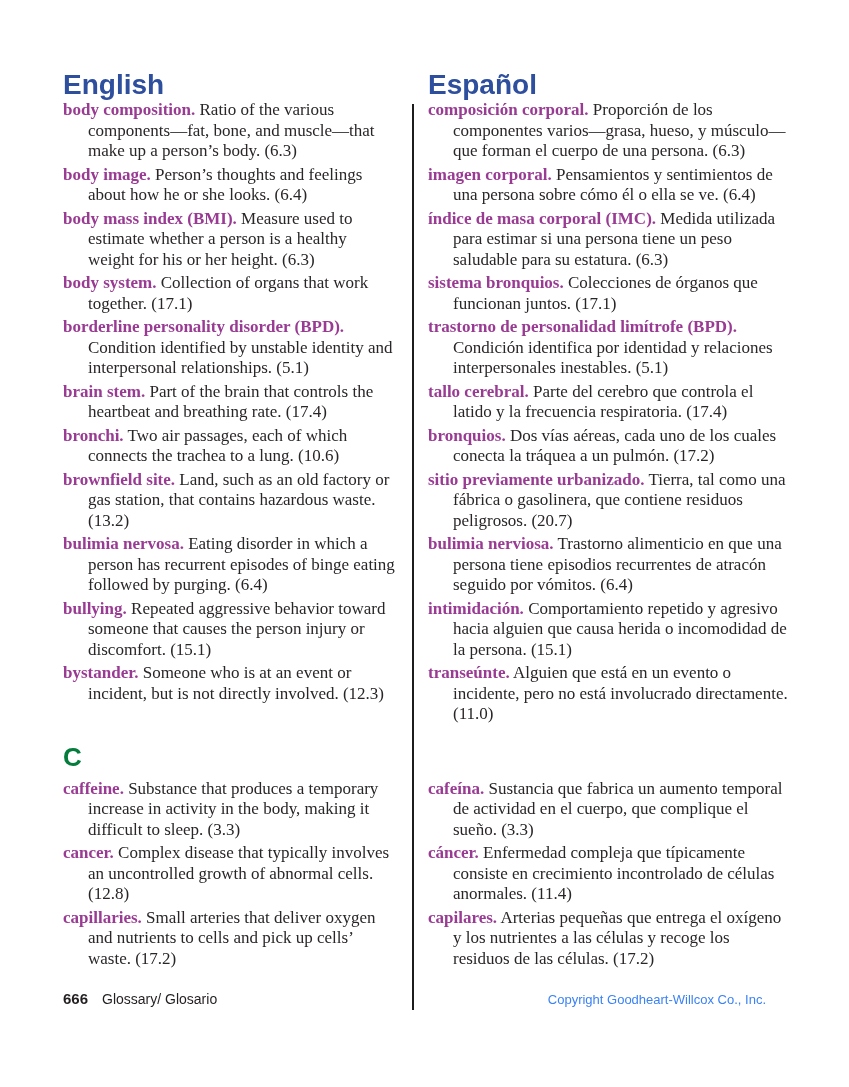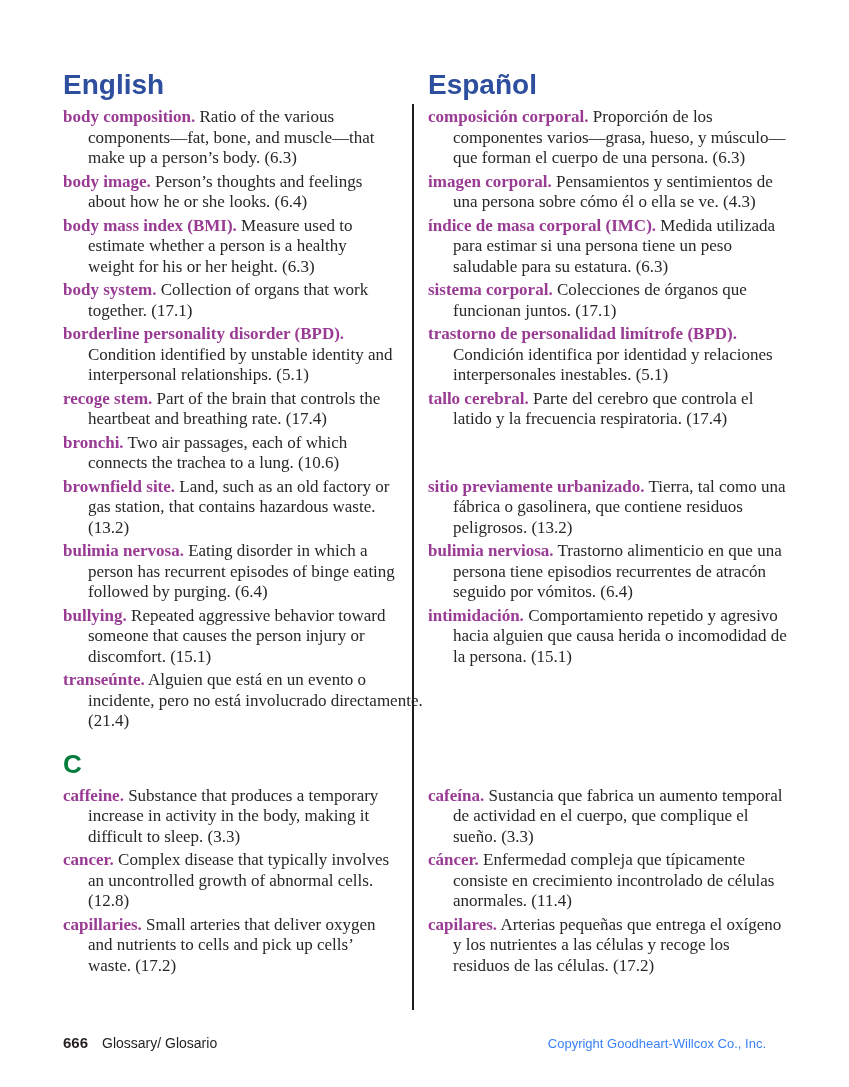--- a/index.html
+++ b/index.html
@@ -22,42 +22,42 @@
   .col-header.es { left: 428px; }
 
   .divider {
     position: absolute;
     left: 412px; top: 104px;
     width: 1.5px; height: 906px;
     background: #1c1c1c;
   }
 
   .content {
-    position: absolute; top: 107px; left: 63px; width: 727px;
+    position: absolute; top: 100px; left: 63px; width: 727px;
     font-size: 17px; line-height: 20.5px;
   }
   .row { display: flex; margin-bottom: 3px; }
   .cell-en { width: 332px; margin-right: 33px; }
   .cell-es { width: 362px; }
   .entry {
     margin: 0;
     padding-left: 25px; text-indent: -25px; 
     color: #2a2627;
   }
   .term { font-weight: bold; color: #993a93; }
 
   .section-letter {
     font-family: "Liberation Sans", sans-serif;
     font-weight: bold; font-size: 26px; line-height: 28px;
     color: #047c3c;
     margin: 18px 0 8px 0;
   }
 
   .footer {
-    position: absolute; top: 1034px; left: 63px; right: 83px;
+    position: absolute; top: 990px; left: 63px; right: 83px;
     display: flex; align-items: baseline;
     font-family: "Liberation Sans", sans-serif;
     font-size: 14px; color: #231f20;
   }
   .footer .page-num { font-weight: bold; margin-right: 14px; font-size: 15px; }
   .footer .spacer { flex: 1; }
   .footer .copyright { color: #3b82f6; font-size: 13px; }
 </style>
 </head>
 <body>
@@ -78,72 +78,75 @@
       <div class="cell-es">
           <p class="entry"><span class="term">composición corporal.</span> <span>Proporción de los componentes varios—grasa, hueso, y músculo—que forman el cuerpo de una persona. (6.3)</span></p>
         </div>
     </div>
 
     <div class="row">
       <div class="cell-en">
           <p class="entry"><span class="term">body image.</span> <span>Person’s thoughts and feelings about how he or she looks. (6.4)</span></p>
         </div>
       <div class="cell-es">
-          <p class="entry"><span class="term">imagen corporal.</span> <span>Pensamientos y sentimientos de una persona sobre cómo él o ella se ve. (4.3)</span></p>
+          <p class="entry"><span class="term">imagen corporal.</span> <span>Pensamientos y sentimientos de una persona sobre cómo él o ella se ve. (6.4)</span></p>
         </div>
     </div>
 
     <div class="row">
       <div class="cell-en">
           <p class="entry"><span class="term">body mass index (BMI).</span> <span>Measure used to estimate whether a person is a healthy weight for his or her height. (6.3)</span></p>
         </div>
       <div class="cell-es">
           <p class="entry"><span class="term">índice de masa corporal (IMC).</span> <span>Medida utilizada para estimar si una persona tiene un peso saludable para su estatura. (6.3)</span></p>
         </div>
     </div>
 
     <div class="row">
       <div class="cell-en">
           <p class="entry"><span class="term">body system.</span> <span>Collection of organs that work together. (17.1)</span></p>
         </div>
       <div class="cell-es">
-          <p class="entry"><span class="term">sistema corporal.</span> <span>Colecciones de órganos que funcionan juntos. (17.1)</span></p>
+          <p class="entry"><span class="term">sistema bronquios.</span> <span>Colecciones de órganos que funcionan juntos. (17.1)</span></p>
         </div>
     </div>
 
     <div class="row">
       <div class="cell-en">
           <p class="entry"><span class="term">borderline personality disorder (BPD).</span> <span>Condition identified by unstable identity and interpersonal relationships. (5.1)</span></p>
         </div>
       <div class="cell-es">
           <p class="entry"><span class="term">trastorno de personalidad limítrofe (BPD).</span> <span>Condición identifica por identidad y relaciones interpersonales inestables. (5.1)</span></p>
         </div>
     </div>
 
     <div class="row">
       <div class="cell-en">
-          <p class="entry"><span class="term">recoge stem.</span> <span>Part of the brain that controls the heartbeat and breathing rate. (17.4)</span></p>
+          <p class="entry"><span class="term">brain stem.</span> <span>Part of the brain that controls the heartbeat and breathing rate. (17.4)</span></p>
         </div>
       <div class="cell-es">
           <p class="entry"><span class="term">tallo cerebral.</span> <span>Parte del cerebro que controla el latido y la frecuencia respiratoria. (17.4)</span></p>
         </div>
     </div>
 
     <div class="row">
       <div class="cell-en">
           <p class="entry"><span class="term">bronchi.</span> <span>Two air passages, each of which connects the trachea to a lung. (10.6)</span></p>
         </div>
+      <div class="cell-es">
+          <p class="entry"><span class="term">bronquios.</span> <span>Dos vías aéreas, cada uno de los cuales conecta la tráquea a un pulmón. (17.2)</span></p>
+        </div>
     </div>
 
     <div class="row">
       <div class="cell-en">
           <p class="entry"><span class="term">brownfield site.</span> <span>Land, such as an old factory or gas station, that contains hazardous waste. (13.2)</span></p>
         </div>
       <div class="cell-es">
-          <p class="entry"><span class="term">sitio previamente urbanizado.</span> <span>Tierra, tal como una fábrica o gasolinera, que contiene residuos peligrosos. (13.2)</span></p>
+          <p class="entry"><span class="term">sitio previamente urbanizado.</span> <span>Tierra, tal como una fábrica o gasolinera, que contiene residuos peligrosos. (20.7)</span></p>
         </div>
     </div>
 
     <div class="row">
       <div class="cell-en">
           <p class="entry"><span class="term">bulimia nervosa.</span> <span>Eating disorder in which a person has recurrent episodes of binge eating followed by purging. (6.4)</span></p>
         </div>
       <div class="cell-es">
           <p class="entry"><span class="term">bulimia nerviosa.</span> <span>Trastorno alimenticio en que una persona tiene episodios recurrentes de atracón seguido por vómitos. (6.4)</span></p>
         </div>
@@ -152,22 +155,25 @@
     <div class="row">
       <div class="cell-en">
           <p class="entry"><span class="term">bullying.</span> <span>Repeated aggressive behavior toward someone that causes the person injury or discomfort. (15.1)</span></p>
         </div>
       <div class="cell-es">
           <p class="entry"><span class="term">intimidación.</span> <span>Comportamiento repetido y agresivo hacia alguien que causa herida o incomodidad de la persona. (15.1)</span></p>
         </div>
     </div>
 
     <div class="row">
-      <div class="cell-es">
-          <p class="entry"><span class="term">transeúnte.</span> <span>Alguien que está en un evento o incidente, pero no está involucrado directamente. (21.4)</span></p>
+      <div class="cell-en">
+          <p class="entry"><span class="term">bystander.</span> <span>Someone who is at an event or incident, but is not directly involved. (12.3)</span></p>
+        </div>
+      <div class="cell-es">
+          <p class="entry"><span class="term">transeúnte.</span> <span>Alguien que está en un evento o incidente, pero no está involucrado directamente. (11.0)</span></p>
         </div>
     </div>
 
     <div class="section-letter">C</div>
 
     <div class="row">
       <div class="cell-en">
           <p class="entry"><span class="term">caffeine.</span> <span>Substance that produces a temporary increase in activity in the body, making it difficult to sleep. (3.3)</span></p>
         </div>
       <div class="cell-es">

